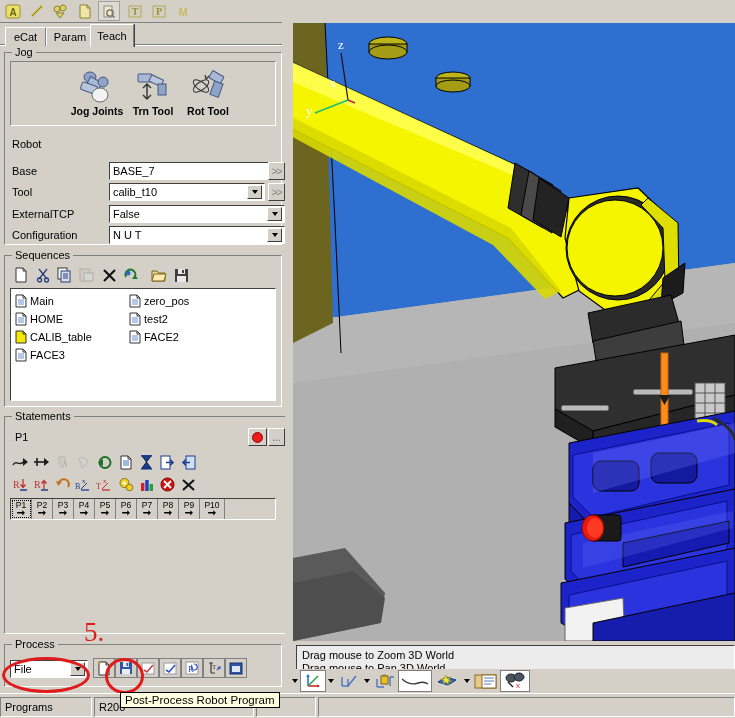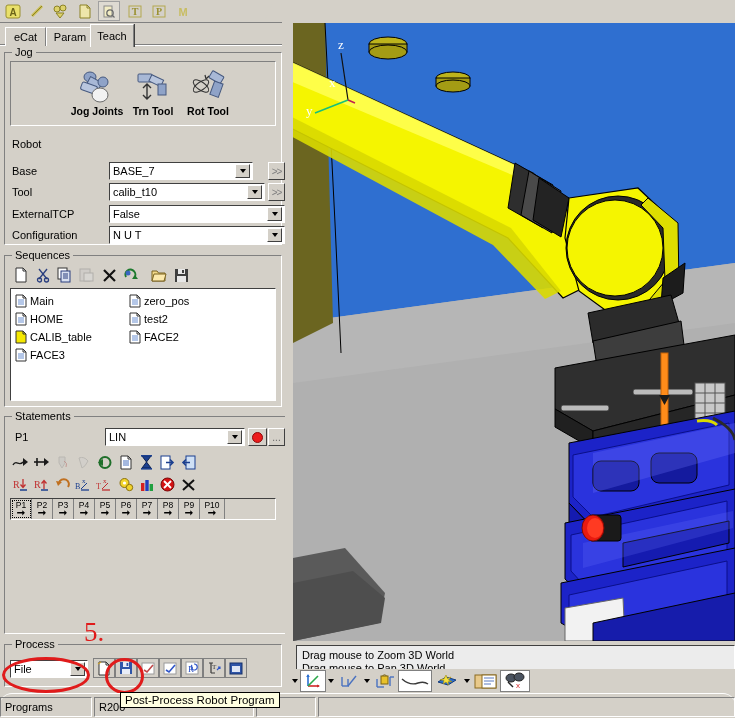--- a/index.html
+++ b/index.html
@@ -105,21 +105,21 @@
   .pbtn.framed{border:1px solid #808080;background:#d4d0c8;}
 
   
   .ellipse{position:absolute;border:3px solid #e01b1b;border-radius:50%;
     pointer-events:none;}
   .num5{position:absolute;color:#e01b1b;font-family:"Liberation Serif",serif;
     font-size:27px;font-style:normal;}
 
   
   .statusbar{position:absolute;left:0;bottom:0;width:735px;height:25px;
-    background:#d4d0c8;border-top:1px solid #fff;box-sizing:border-box;border-radius:12px;}
+    background:#d4d0c8;border-top:1px solid #fff;box-sizing:border-box;}
   .spanel{position:absolute;top:3px;height:20px;
     border:1px solid #808080;border-top-color:#808080;border-left-color:#808080;
     border-right-color:#fff;border-bottom-color:#fff;box-sizing:border-box;
     display:flex;align-items:center;padding-left:4px;font-size:11px;}
 
   
   .view3d{position:absolute;left:293px;top:23px;width:442px;height:618px;
     overflow:hidden;background:#2f6fd0;}
   .vscrollcol{position:absolute;left:285px;top:0;width:8px;height:718px;background:#d4d0c8;}
 
@@ -247,21 +247,21 @@
             <rect x="25" y="14" width="8" height="11" fill="#8fa3c8" stroke="#46597f"></rect>
             <path d="M14 14 L14 29 M10 18 L14 14 L18 18 M10 25 L14 29 L18 25" stroke="#333" stroke-width="1.4" fill="none"></path>
           </svg>
           <span class="lbl">Trn Tool</span>
         </div>
       </div>
 
       <div class="flabel" style="left:7px;top:85px">Robot</div>
 
       <div class="flabel" style="left:7px;top:112px">Base</div>
-      <div class="combo" style="left:104px;top:109px;width:144px">
+      <div class="combo" style="left:104px;top:109px;width:184px">
         <span class="val">BASE_7</span>
         <span class="arrowbtn"></span>
       </div>
       <div class="ddbtn" style="left:263px;top:109px">&gt;&gt;</div>
 
       <div class="flabel" style="left:7px;top:133px">Tool</div>
       <div class="combo" style="left:104px;top:130px;width:156px">
         <span class="val">calib_t10</span>
         <span class="arrowbtn"></span>
       </div>
@@ -413,24 +413,20 @@
             </svg>
           <span class="nm">FACE2</span>
         </div>
       </div>
     </div>
 
     <div class="group" style="left:4px;top:416px;width:308px;height:218px">
       <div class="group-legend">Statements</div>
 
       <div class="flabel" style="left:10px;top:14px">P1</div>
-      <div class="combo" style="left:100px;top:11px;width:140px">
-        <span class="val">LIN</span>
-        <span class="arrowbtn"></span>
-      </div>
       <div style="position:absolute;left:243px;top:11px;width:19px;height:18px;background:#d4d0c8;border:1px solid #fff;border-right-color:#404040;border-bottom-color:#404040;box-sizing:border-box;display:flex;align-items:center;justify-content:center">
         <svg width="11" height="11" viewBox="0 0 11 11">
             <circle cx="5.5" cy="5.5" r="5" fill="#ec1c1c" stroke="#8d0b0b"></circle>
           </svg>
       </div>
       <div style="position:absolute;left:263px;top:11px;width:17px;height:18px;background:#d4d0c8;border:1px solid #fff;border-right-color:#404040;border-bottom-color:#404040;box-sizing:border-box;display:flex;align-items:center;justify-content:center;font-size:10px;color:#6b6b6b">...</div>
 
       <div class="irow" style="left:5px;top:36px">
         <div class="ibtn">
             <svg width="17" height="13" viewBox="0 0 17 13">

